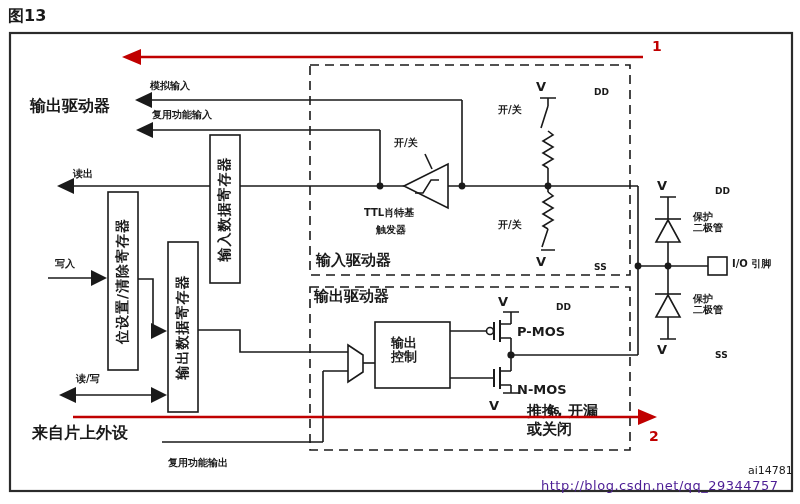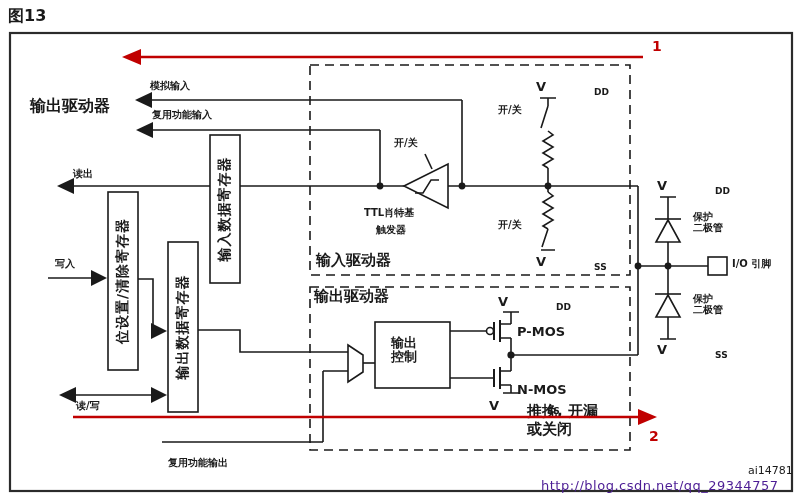--- a/index.html
+++ b/index.html
@@ -135,21 +135,22 @@
     </g>
   </svg>
 
   <div class="abs title" style="left:8px;top:6px;">图13</div>
 
   <div class="abs cjk-lg" style="left:30px;top:97px;">输出驱动器</div>
   <div class="abs cjk" style="left:150px;top:80px;">模拟输入</div>
   <div class="abs cjk" style="left:152px;top:109px;">复用功能输入</div>
   <div class="abs cjk" style="left:73px;top:168px;">读出</div>
   <div class="abs cjk" style="left:55px;top:258px;">写入</div>
-  <div class="abs cjk" style="left:76px;top:373px;margin-top:27px;">读/写</div>
+  <div class="abs cjk" style="left:76px;top:373px;">读/写</div>
+  <div class="abs cjk-lg" style="left:32px;top:424px;">来自片上外设</div>
   <div class="abs cjk" style="left:168px;top:421px;margin-top:36px;">复用功能输出</div>
 
   <div class="vtext" style="left:225px;top:209px;">输入数据寄存器</div>
   <div class="vtext" style="left:123px;top:281px;">位设置/清除寄存器</div>
   <div class="vtext" style="left:183px;top:327px;">输出数据寄存器</div>
 
   <div class="abs cjk" style="left:394px;top:137px;">开/关</div>
   <div class="abs cjk" style="left:364px;top:207px;">TTL肖特基</div>
   <div class="abs cjk" style="left:376px;top:224px;">触发器</div>
   <div class="abs cjk" style="left:316px;top:252px;font-size:15px;">输入驱动器</div>

